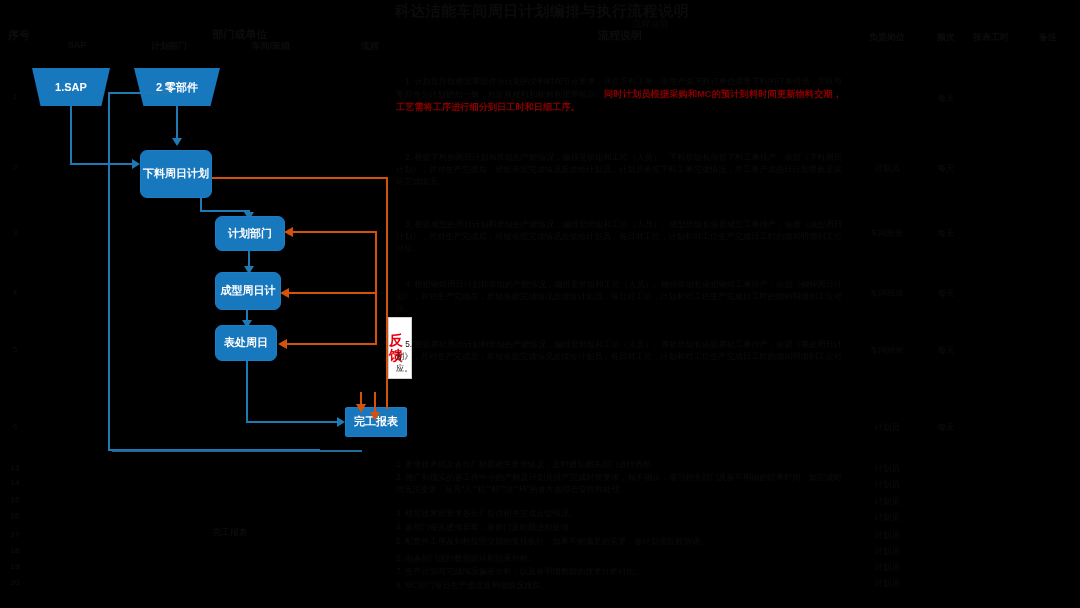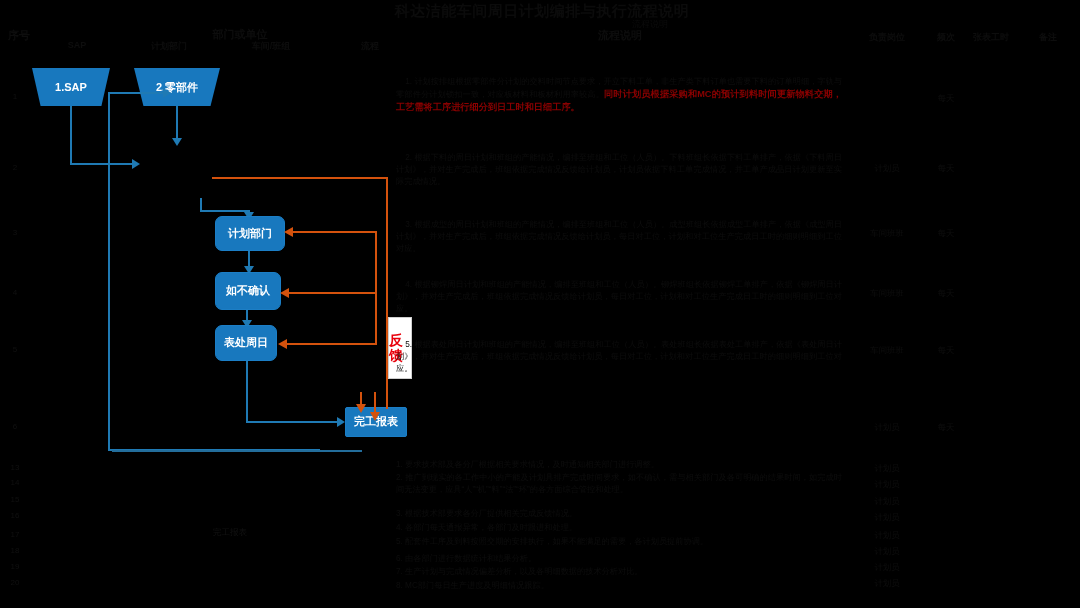--- a/index.html
+++ b/index.html
@@ -217,35 +217,38 @@
     <div class="arw right" style="left:132px; top:159px;"></div>
 
     <div class="ln v" style="left:108px; top:92px; height:358px;"></div>
     <div class="ln h" style="left:108px; top:92px; width:60px;"></div>
     <div class="arw right" style="left:163px; top:88px;"></div>
     <div class="ln h" style="left:108px; top:449px; width:212px;"></div>
 
     <div class="ln v" style="left:176px; top:106px; height:34px;"></div>
     <div class="arw down" style="left:172px; top:138px;"></div>
 
+    <div class="shape rbox" style="left:140px; top:150px; width:72px; height:48px;">
+      <span>下料周日计划</span>
+    </div>
 
     <div class="ln v" style="left:200px; top:198px; height:14px;"></div>
     <div class="ln h" style="left:200px; top:210px; width:50px;"></div>
     <div class="ln v" style="left:248px; top:210px; height:8px;"></div>
     <div class="arw down" style="left:244px; top:212px;"></div>
 
     <div class="shape rbox" style="left:215px; top:216px; width:70px; height:35px;">
       <span>计划部门</span>
     </div>
 
     <div class="ln v" style="left:248px; top:251px; height:20px;"></div>
     <div class="arw down" style="left:244px; top:266px;"></div>
 
     <div class="shape rbox" style="left:215px; top:272px; width:66px; height:38px;">
-      <span>如不确认</span>
+      <span>成型周日计</span>
     </div>
 
     <div class="ln v" style="left:246px; top:310px; height:16px;"></div>
     <div class="arw down" style="left:242px; top:320px;"></div>
 
     <div class="shape rbox" style="left:215px; top:325px; width:62px; height:36px;">
       <span>表处周日</span>
     </div>
 
     <div class="ln v" style="left:246px; top:361px; height:62px;"></div>

